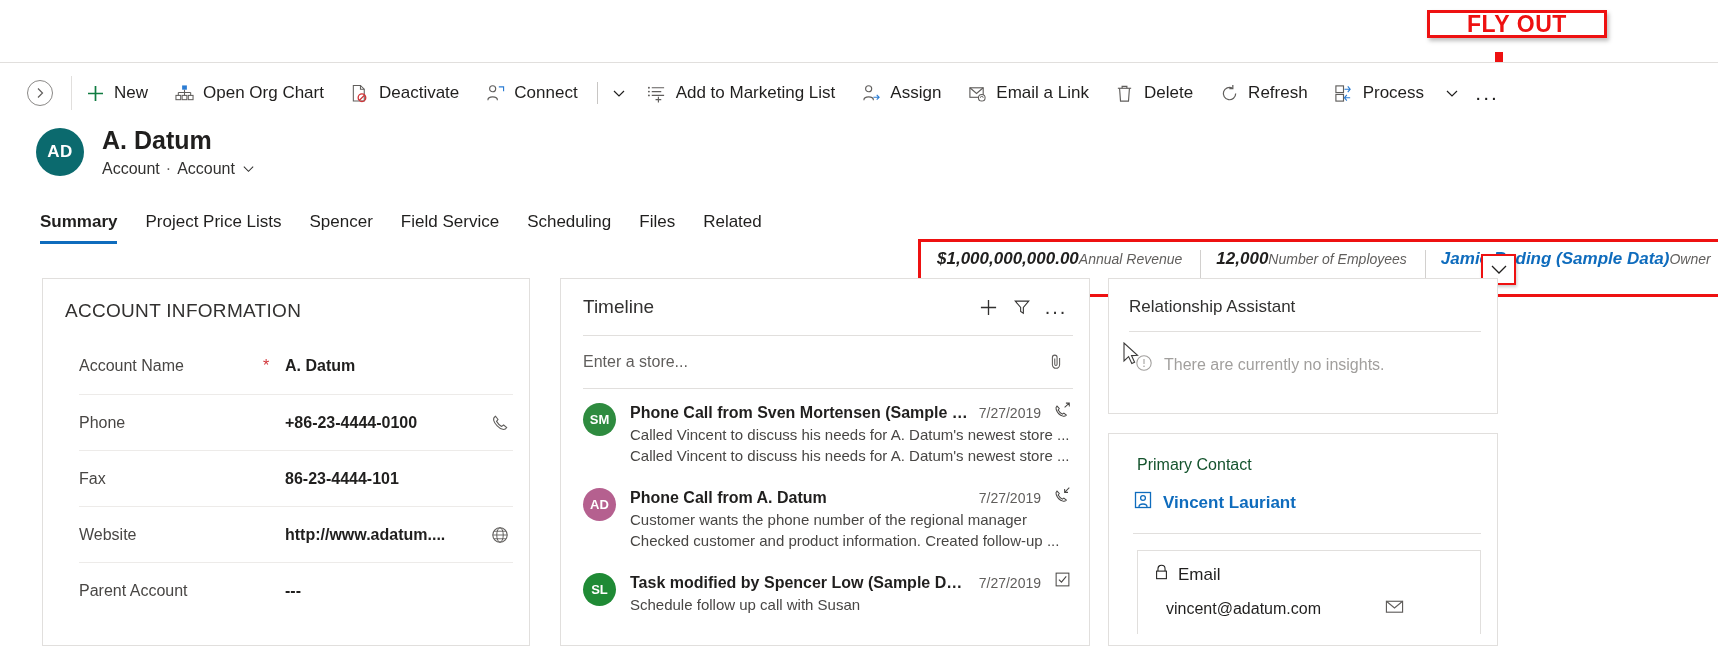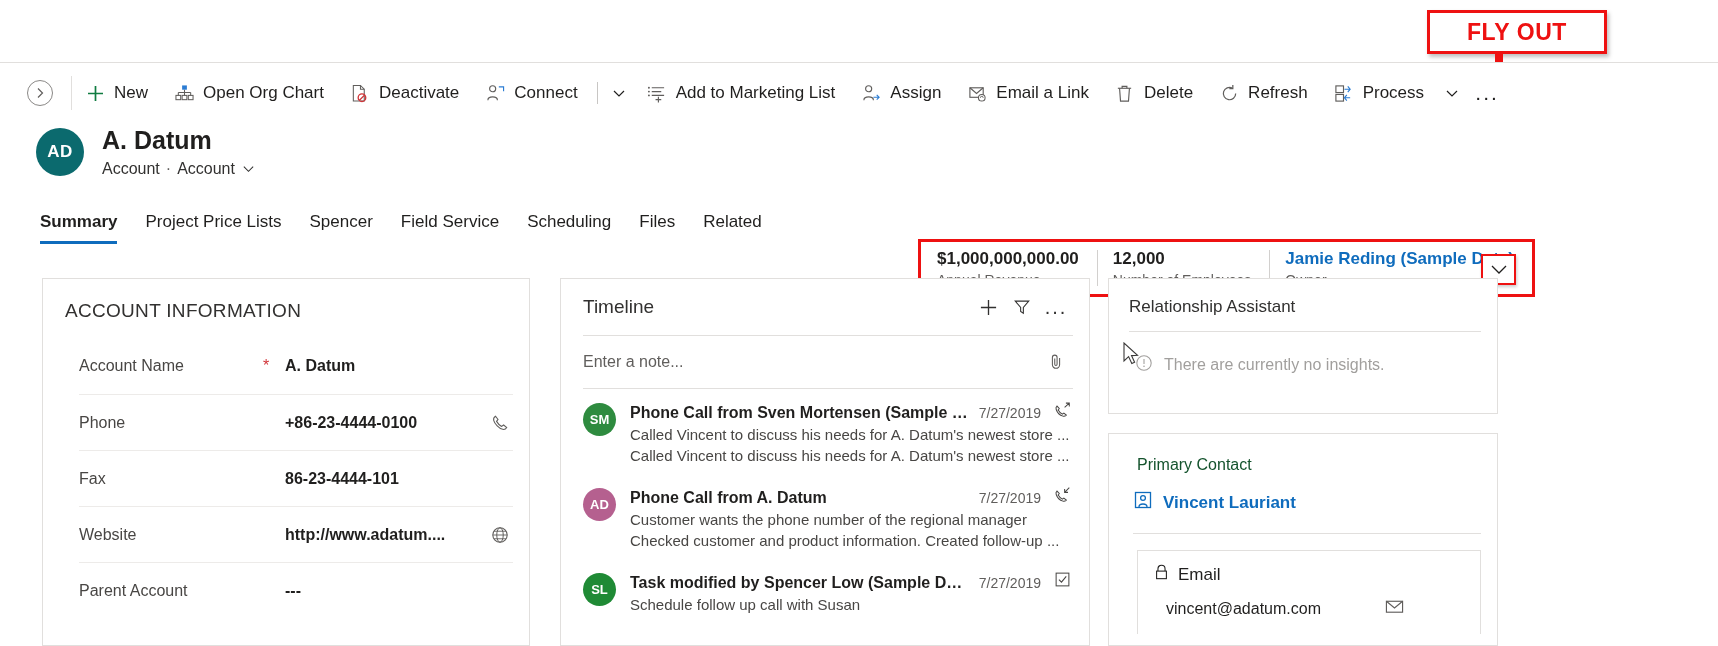--- a/index.html
+++ b/index.html
@@ -53,38 +53,38 @@
   .rec-sub { font-size: 16px; color: #323130; margin-top: 5px; display: flex; align-items: center; gap: 6px; }
   .rec-sub .dot { color: #605e5c; }
   .rec-sub .cv { color: #323130; display: inline-flex; align-items: center; cursor: pointer; }
 
   
   .hdr-strip {
     position: absolute; left: 918px; top: 126px; height: 58px;
     display: flex; align-items: stretch; background: #fff;
     border: 3px solid #ee1111;
   }
-  .hdr-cell { padding: 6px 18px 6px 16px; display: flex; flex-direction: column; justify-content: center; position: relative; }
+  .hdr-cell { padding: 6px 18px 6px 16px; display: flex; flex-direction: row; justify-content: center; position: relative; font-style: italic; }
   .hdr-cell + .hdr-cell::before {
     content: ""; position: absolute; left: 0; top: 8px; bottom: 8px; width: 1px; background: #d2d0ce;
   }
   .hdr-val { font-size: 17px; font-weight: 600; color: #201f1e; line-height: 1.25; white-space: nowrap; }
   .hdr-val.link { color: #0f6cbd; font-weight: 700; cursor: pointer; }
   .hdr-lbl { font-size: 14px; color: #605e5c; margin-top: 3px; white-space: nowrap; }
 
   .hdr-flyout-btn {
     position: absolute; left: 1481px; top: 141px; width: 35px; height: 31px;
     border: 2px solid #ee1111; background: #fff;
     display: flex; align-items: center; justify-content: center; cursor: pointer; color: #201f1e;
     box-shadow: 1px 2px 3px rgba(0,0,0,.2);
   }
 
   
   .callout {
-    position: absolute; left: 1427px; top: 10px; width: 180px; height: 44px;
+    position: absolute; left: 1427px; top: 10px; width: 180px; height: 28px;
     border: 3px solid #ee1111; background: #fff;
     display: flex; align-items: center; justify-content: center;
     box-shadow: 2px 3px 4px rgba(0,0,0,.25);
   }
   .callout span { color: #ee1111; font-size: 23px; font-weight: 700; letter-spacing: .6px; }
   .callout-arrow { position: absolute; left: 1485px; top: 52px; width: 28px; height: 92px; pointer-events: none; }
 
   
   .tabs { position: absolute; left: 0; top: 196px; width: 1718px; height: 48px; display: flex; align-items: flex-end; gap: 0; }
   .tab {
@@ -416,21 +416,21 @@
               <path d="M2.5 3.5 H17.5 L11.5 10.5 V17 L8.5 15 V10.5 Z" fill="none" stroke="#323130" stroke-width="1.2"></path>
             </svg>
         </div>
         <div class="tl-act">
           <span style="font-size:20px;letter-spacing:2px;line-height:1">...</span>
         </div>
       </div>
       <div class="tl-rule"></div>
 
       <div class="tl-note">
-        <span class="tl-note-ph">Enter a note...</span>
+        <span class="tl-note-ph">Enter a store...</span>
         <span class="tl-act">
           <svg width="18" height="18" viewBox="0 0 20 20">
               <path d="M14 5.5 V13 A4 4 0 0 1 6 13 V5 A2.6 2.6 0 0 1 11.2 5 V12.6 A1.3 1.3 0 0 1 8.6 12.6 V6" fill="none" stroke="#605e5c" stroke-width="1.2"></path>
             </svg>
         </span>
       </div>
       <div class="tl-rule"></div>
 
       <div class="tl-item">
         <div class="av-sm" style="background:#2e8b3f">SM</div>

